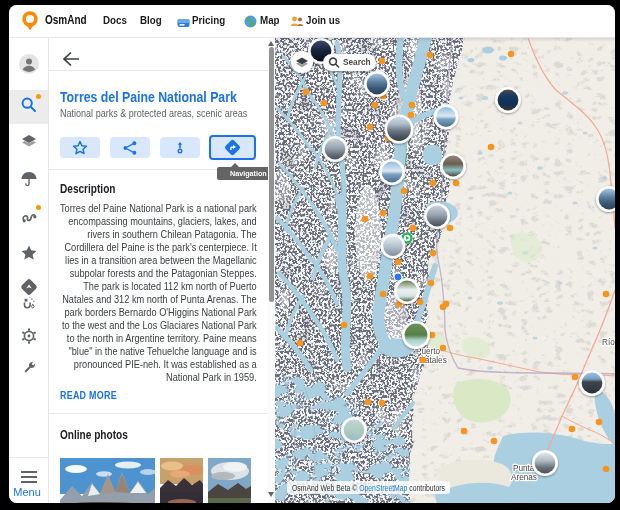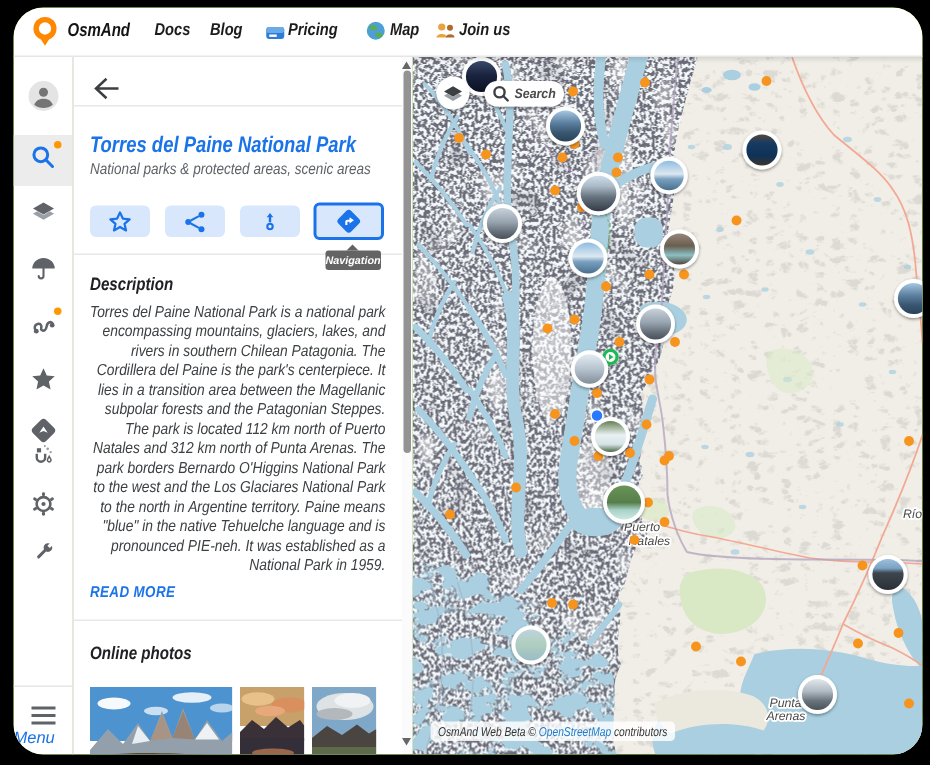--- a/index.html
+++ b/index.html
@@ -1,35 +1,35 @@
 <!DOCTYPE html>
 <html><head><meta charset="utf-8">
 <style>
 * { margin:0; padding:0; box-sizing:border-box; }
 html,body { width:620px; height:510px; background:#000; font-family:"Liberation Sans", sans-serif; overflow:hidden; }
-#app { position:absolute; left:9px; top:5px; width:606px; height:498px; background:#84cc16; border-radius:20px; overflow:hidden;font-style:italic; }
+#app { position:absolute; left:9px; top:5px; width:606px; height:498px; background:#7dd3fc; border-radius:8px; overflow:hidden; }
 #nav { position:absolute; left:0; top:0; width:606px; height:33px; background:#fff; border-bottom:1px solid #e6e6e6; z-index:30; }
 #logo { position:absolute; left:11px; top:4px; }
 .brand { position:absolute; left:36px; top:8px; font-size:12.5px; font-weight:bold; color:#131313; transform:scaleX(0.8); transform-origin:0 0; }
 .nitem { position:absolute; top:9px; font-size:11.5px; font-weight:bold; color:#1c1c1c; transform:scaleX(0.85); transform-origin:0 0; }
 .nicon { position:absolute; top:10px; }
 #side { position:absolute; left:0; top:33px; width:40px; height:465px; background:#fff; border-right:1px solid #e6e6e6; z-index:20; }
 .sicon { position:absolute; left:0; width:40px; text-align:center; }
 .srow { position:absolute; left:0; top:52px; width:39px; height:34px; background:#ececec; }
 .odot { position:absolute; margin-left:-2px; margin-top:-2px; width:5px; height:5px; border-radius:50%; background:#ff9800; }
 .sdiv { position:absolute; top:419px; left:0; width:40px; height:1px; background:#e6e6e6; }
-#menutxt { position:absolute; top:448px; width:36px; color:#1a73e8; font-size:11px; }
+#menutxt { position:absolute; top:448px; width:36px; text-align:center; color:#1a73e8; font-size:11px; }
 #panel { position:absolute; left:40px; top:33px; width:219px; height:465px; background:#fff; z-index:10; overflow:hidden;text-align:right; }
 #backrow { position:absolute; left:13px; top:13px; }
 .hdiv { position:absolute; left:0; width:219px; height:1px; background:#e8e8e8; }
 #ptitle { position:absolute; left:11px; top:50px; font-size:15px; font-weight:bold; color:#1a73e8; white-space:nowrap; transform:scaleX(0.82); transform-origin:0 0; }
 #psub { position:absolute; left:11px; top:69px; font-size:10.5px; color:#5f6368; white-space:nowrap; transform:scaleX(0.86); transform-origin:0 0; }
 .pbtn { position:absolute; top:99px; width:40px; height:21px; background:#d9e7fd; border-radius:4px; display:flex; align-items:center; justify-content:center; }
 .pbtn.sel { left:160px; top:97px; width:47px; height:25px; border:2px solid #1a73e8; background:#d9e7fd; }
-#tooltip { position:absolute; left:168px; top:129px; background:#646464; color:#fff; font-size:7.2px; font-weight:bold; padding:2px 0; border-radius:2px; z-index:40; }
+#tooltip { position:absolute; left:168px; top:129px; background:#646464; color:#fff; font-size:7.2px; font-weight:bold; padding:2px 13px; border-radius:2px; z-index:40; }
 #ttarrow { position:absolute; left:14px; top:-4px; width:0; height:0; border-left:4px solid transparent; border-right:4px solid transparent; border-bottom:4px solid #636363; }
 #dhead { position:absolute; left:11px; top:144px; font-size:12px; font-weight:bold; color:#202124; transform:scaleX(0.84); transform-origin:0 0; }
 #dtext { position:absolute; left:11px; top:164px; font-size:10.6px; line-height:13px; color:#3c4043; white-space:nowrap; transform:scaleX(0.87); transform-origin:0 0; }
 #readmore { position:absolute; left:11px; top:351px; font-size:10.5px; font-weight:bold; color:#1a73e8; letter-spacing:0.3px; transform:scaleX(0.85); transform-origin:0 0; }
 #ophead { position:absolute; left:11px; top:390px; font-size:12px; font-weight:bold; color:#202124; transform:scaleX(0.84); transform-origin:0 0; }
 .photo { position:absolute; top:420px; height:60px; overflow:hidden; }
 #sb { position:absolute; left:259px; top:33px; width:7px; height:465px; background:#fbfbfb; z-index:25; }
 #sbthumb { position:absolute; left:1px; top:9px; width:5px; height:255px; background:#939393; border-radius:3px; }
 .sbarr { position:absolute; left:0; width:0; height:0; border-left:3.5px solid transparent; border-right:3.5px solid transparent; }
 #map { position:absolute; left:266px; top:33px; width:340px; height:465px; z-index:5; }

